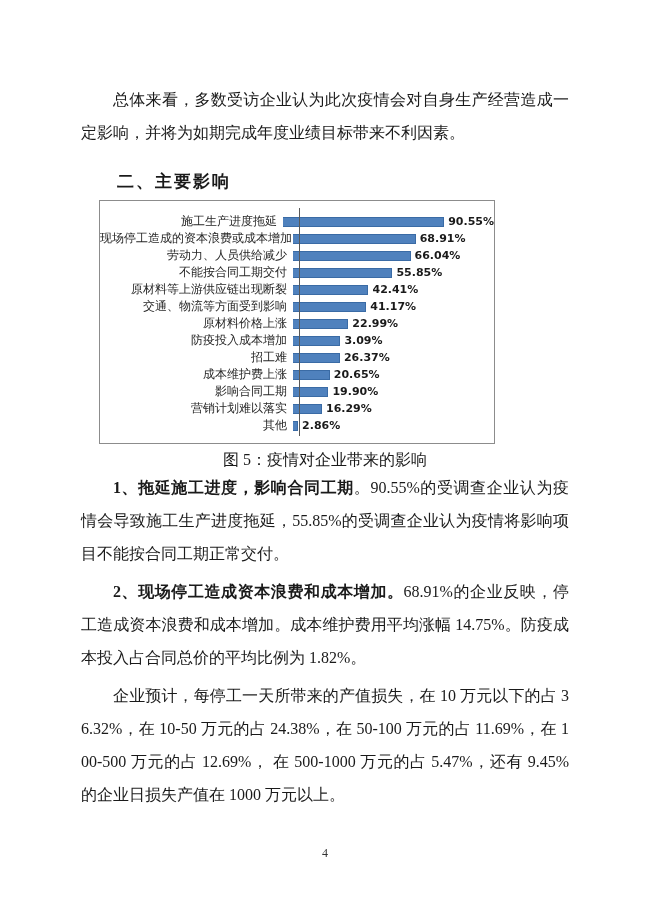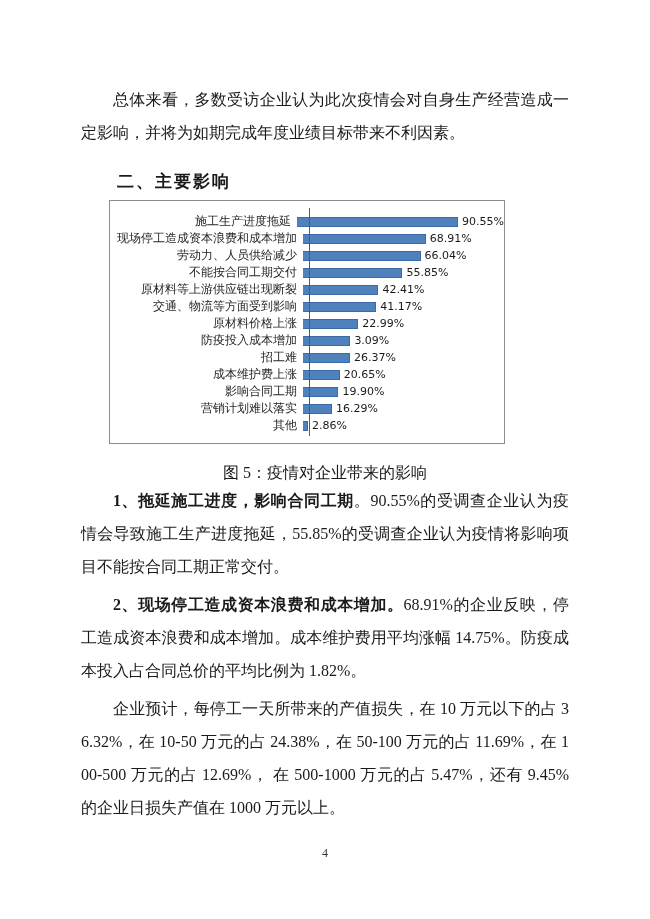--- a/index.html
+++ b/index.html
@@ -26,21 +26,21 @@
     font-family:"Liberation Sans","DejaVu Sans",sans-serif;
     font-weight:bold;
     font-size:17px; line-height:25px;
     padding-left:36px;
     margin-top:20px;
     letter-spacing:2px;
   }
   
   .chart-frame {
     position:relative;
-    margin-left:28px;
+    margin-left:18px;
     margin-top:6px;
     width:396px; height:244px;
     border:1px solid #8c8c8c;
     padding-top:12px;
     background:#ffffff;
   }
   .chart-axis {
     position:absolute;
     left:199px; top:7px; bottom:7px;
     width:1px; background:#595959;
@@ -65,27 +65,27 @@
     overflow:visible;
   }
   .chart-bar {
     height:10px;
     background:#4f81bd;
     border:1px solid #3a6ba5;
     border-left:none;
   }
   .chart-val {
     font-family:"DejaVu Sans","Liberation Sans",sans-serif;
-    font-weight:400;
+    font-weight:700;
     font-size:11px;
     color:#1a1a1a;
     margin-left:4px;
   }
   .chart-caption {
-    margin-top:18px;
+    margin-top:5px;
     text-align:center;
     font-size:16px; line-height:21px;
   }
   .paragraphs .body-par { margin-top:5px; }
   .paragraphs .body-par:first-child { margin-top:1px; }
   .page-number {
     position:absolute;
     left:0; right:0; top:846px;
     text-align:center;
     font-size:12px;
@@ -104,21 +104,21 @@
   <div class="chart-frame">
     <div>
         <div class="chart-row">
           <span class="chart-cat">施工生产进度拖延</span>
           <div class="chart-barwrap">
             <div class="chart-bar" style="width: 161.179px; background: rgb(79, 129, 189); border-color: rgb(58, 107, 165);"></div>
             <span class="chart-val">90.55%</span>
           </div>
         </div>
         <div class="chart-row">
-          <span class="chart-cat">现场停工造成资本浪费和成本增加</span>
+          <span class="chart-cat">现场停工造成的资本浪费或成本增加</span>
           <div class="chart-barwrap">
             <div class="chart-bar" style="width: 122.66px; background: rgb(79, 129, 189); border-color: rgb(58, 107, 165);"></div>
             <span class="chart-val">68.91%</span>
           </div>
         </div>
         <div class="chart-row">
           <span class="chart-cat">劳动力、人员供给减少</span>
           <div class="chart-barwrap">
             <div class="chart-bar" style="width: 117.551px; background: rgb(79, 129, 189); border-color: rgb(58, 107, 165);"></div>
             <span class="chart-val">66.04%</span>

